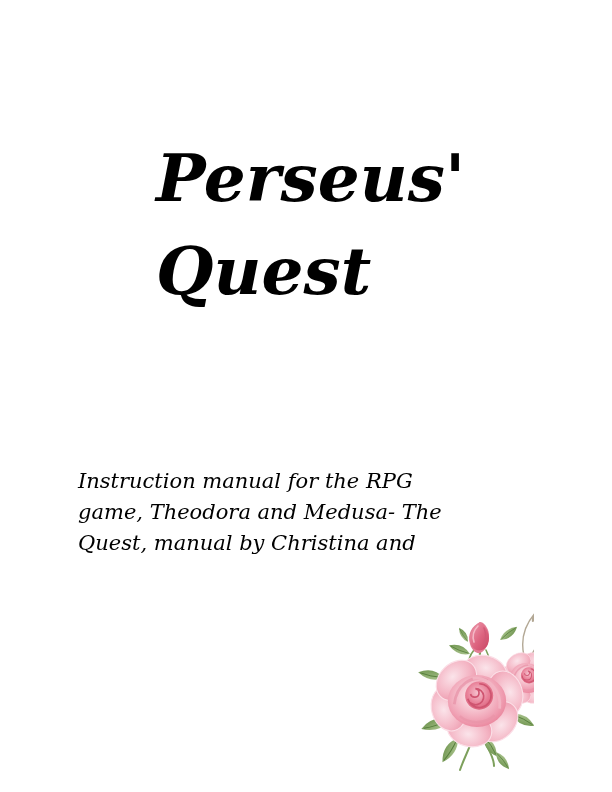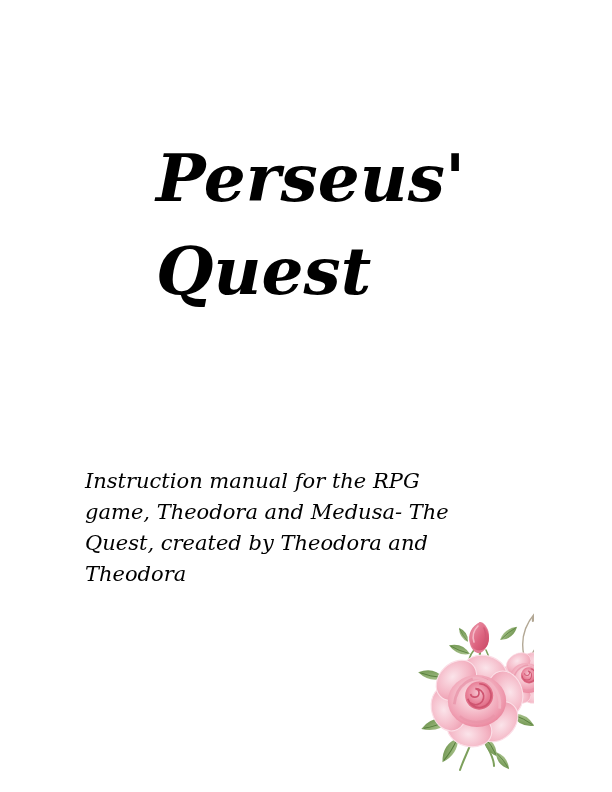--- a/index.html
+++ b/index.html
@@ -24,21 +24,21 @@
     font-family: "DejaVu Serif", serif;
     font-style: italic;
     font-weight: bold;
     font-size: 66px;
     line-height: 93px;
     color: #000000;
     letter-spacing: 0px;
   }
   .subtitle {
     position: absolute;
-    left: 85px;
+    left: 78px;
     top: 466px;
     width: 340px;
     color: #000000;
   }
   .subtitle .line {
     font-family: "DejaVu Serif", serif;
     font-style: italic;
     font-weight: normal;
     font-size: 21px;
     line-height: 31px;
@@ -55,22 +55,21 @@
 </head>
 <body>
 
 <div class="page">
 
   <h1 class="title">Perseus' Quest</h1>
 
   <div class="subtitle">
     <div class="line">Instruction manual for the RPG</div>
     <div class="line">game, Theodora and Medusa- The</div>
-    <div class="line">Quest, created by Theodora and</div>
-    <div class="line">Theodora</div>
+    <div class="line">Quest, manual by Christina and</div>
   </div>
 
   <svg class="flower" viewBox="0 0 184 214" xmlns="http://www.w3.org/2000/svg" aria-hidden="true">
     <defs>
       <radialGradient id="roseBase" cx="45%" cy="42%" r="65%">
         <stop offset="0%" stop-color="#fdf0f3"></stop>
         <stop offset="40%" stop-color="#f6c3cf"></stop>
         <stop offset="75%" stop-color="#ef9cb0"></stop>
         <stop offset="100%" stop-color="#e87f97"></stop>
       </radialGradient>

